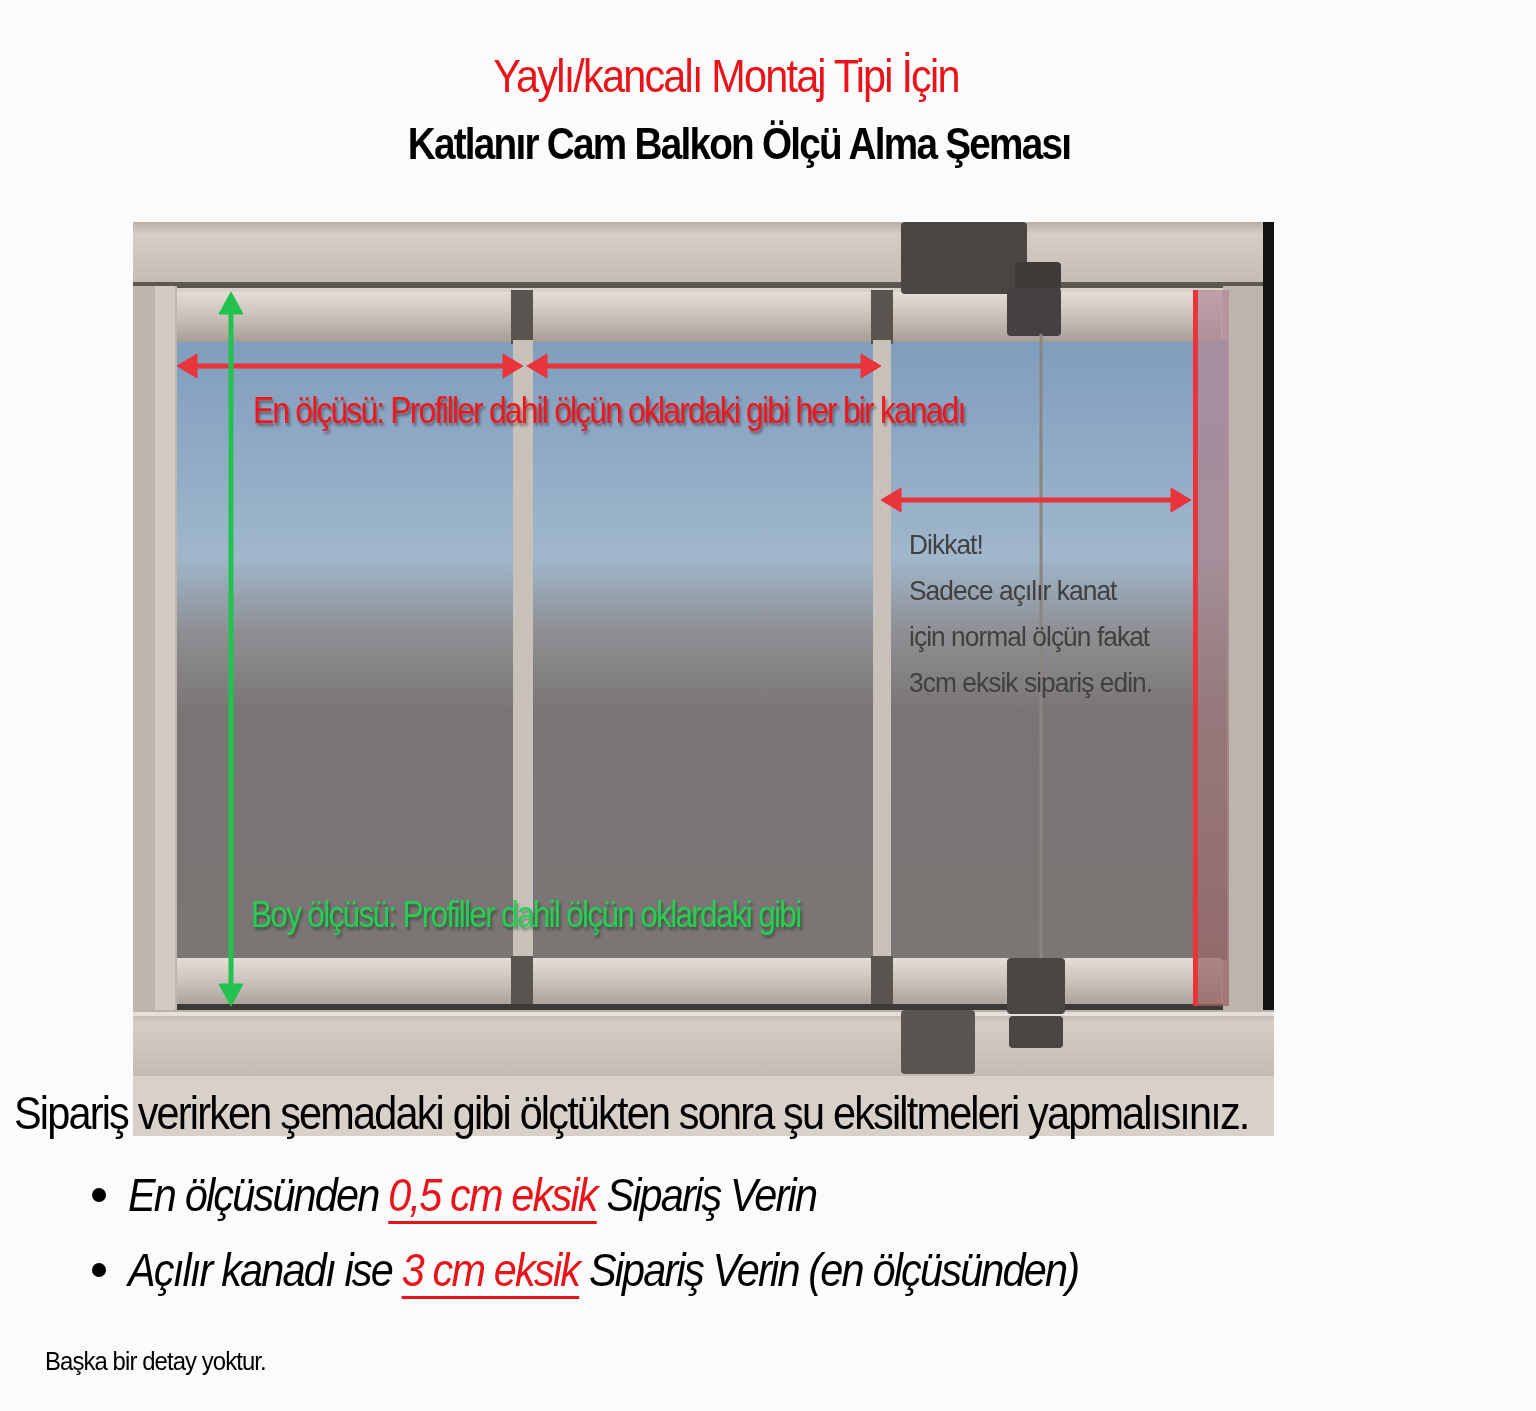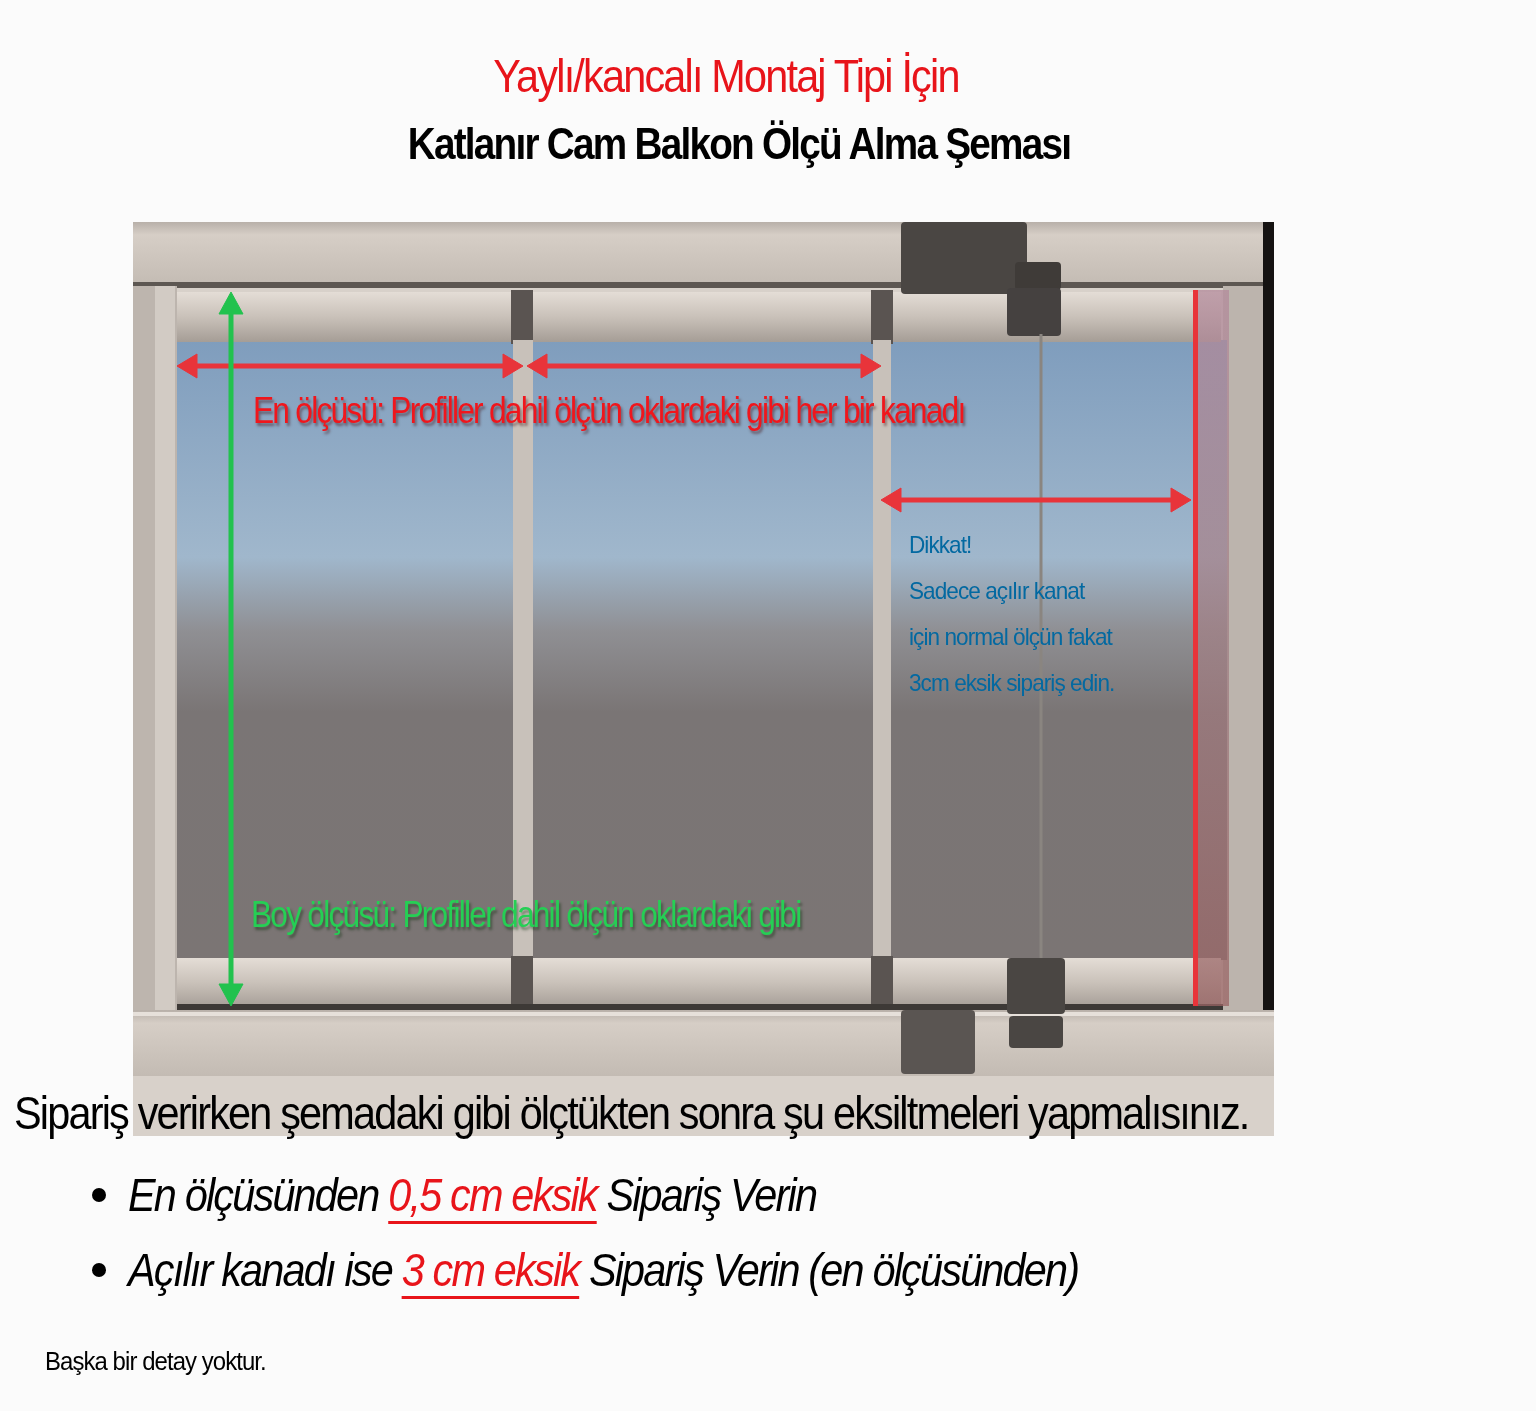--- a/index.html
+++ b/index.html
@@ -32,21 +32,21 @@
     left:120px; top:168px; font-size:36px; color:#f0161c;
     text-shadow:2px 3px 3px rgba(60,0,0,0.45);
     transform:scaleX(0.88);
   }
   .boy-label {
     left:118px; top:672px; font-size:36px; color:#25cf54;
     text-shadow:2px 3px 3px rgba(0,40,0,0.45);
     transform:scaleX(0.88);
   }
   .note {
-    position:absolute; left:776px; top:300px; color:#0369a1; font-size:24px;
+    position:absolute; left:776px; top:300px; color:#404040; font-size:28px;
     letter-spacing:-1px; line-height:46px;
   }
   .note div { white-space:nowrap; transform:scaleX(0.94); transform-origin:left center; }
   .instr {
     position:absolute; left:14px; top:1086px; font-size:46px; color:#000;
     letter-spacing:-2px; white-space:nowrap; transform:scaleX(0.9); transform-origin:left center;
   }
   .bullet {
     position:absolute; left:92px; font-size:46px; color:#000;
     letter-spacing:-2px; white-space:nowrap;font-style:italic;

